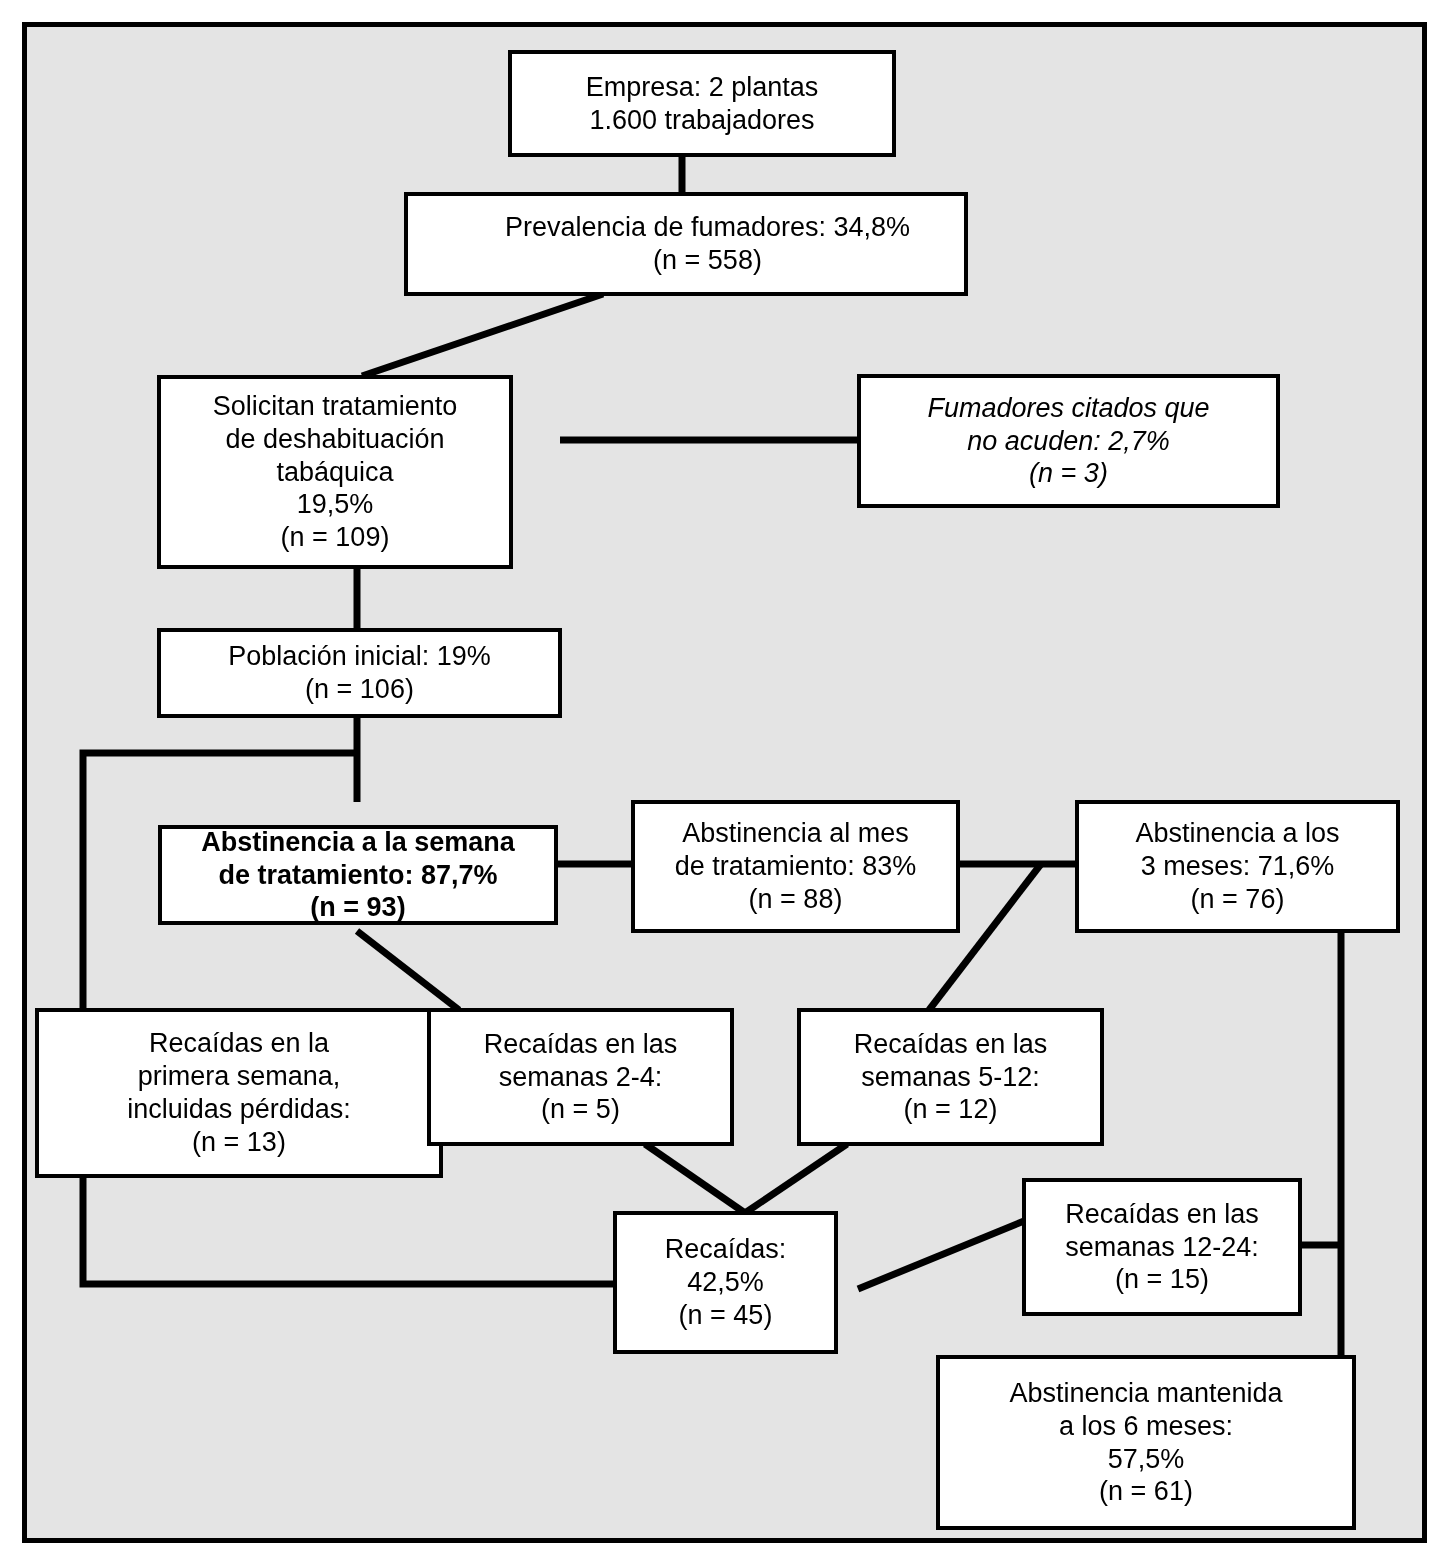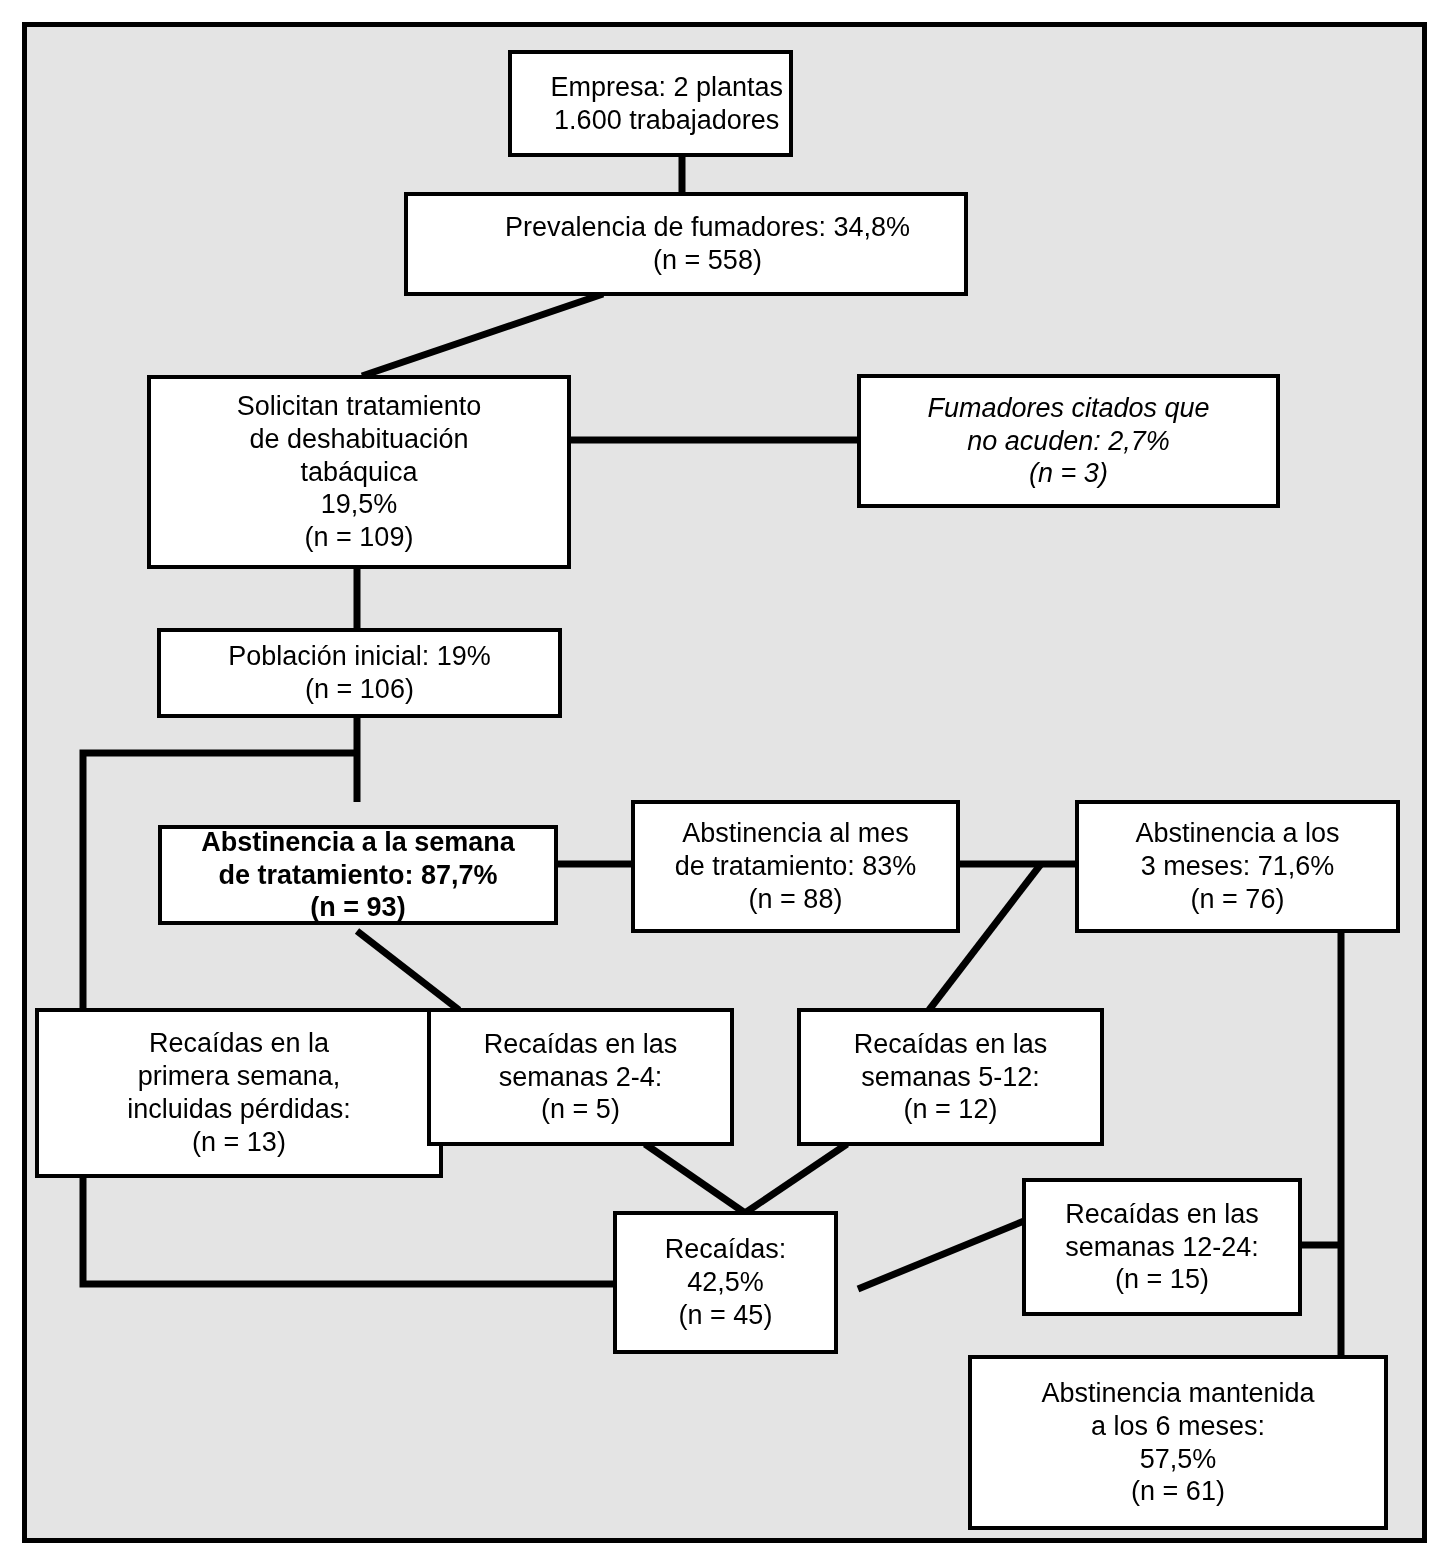--- a/index.html
+++ b/index.html
@@ -86,31 +86,31 @@
       <path d="M 847 1144 L 745 1213"></path>
 
       <path d="M 858 1289 L 1024 1221"></path>
 
       <path d="M 1341 931 L 1341 1357"></path>
 
       <path d="M 1300 1245 L 1344 1245"></path>
     </g>
   </svg>
 
-  <div class="node" style="left:508px; top:50px; width:285px; height:107px;justify-content:flex-end;">
+  <div class="node" style="left:508px; top:50px; width:388px; height:107px;">
     <span class="lines">Empresa: 2 plantas
 1.600 trabajadores</span>
   </div>
 
   <div class="node" style="left:404px; top:192px; width:564px; height:104px;padding-left:43px;">
     <span class="lines">Prevalencia de fumadores: 34,8%
 (n = 558)</span>
   </div>
 
-  <div class="node" style="left:147px; top:375px; width:424px; height:194px;">
+  <div class="node" style="left:157px; top:375px; width:356px; height:194px;">
     <span class="lines">Solicitan tratamiento
 de deshabituación
 tabáquica
 19,5%
 (n = 109)</span>
   </div>
 
   <div class="node" style="left:857px; top:374px; width:423px; height:134px;font-style:italic;">
     <span class="lines">Fumadores citados que
 no acuden: 2,7%
@@ -164,19 +164,19 @@
 42,5%
 (n = 45)</span>
   </div>
 
   <div class="node" style="left:1022px; top:1178px; width:280px; height:138px;">
     <span class="lines">Recaídas en las
 semanas 12-24:
 (n = 15)</span>
   </div>
 
-  <div class="node" style="left:968px; top:1355px; width:420px; height:175px;">
+  <div class="node" style="left:936px; top:1355px; width:420px; height:175px;">
     <span class="lines">Abstinencia mantenida
 a los 6 meses:
 57,5%
 (n = 61)</span>
   </div>
 </div>
 
 </body></html>

